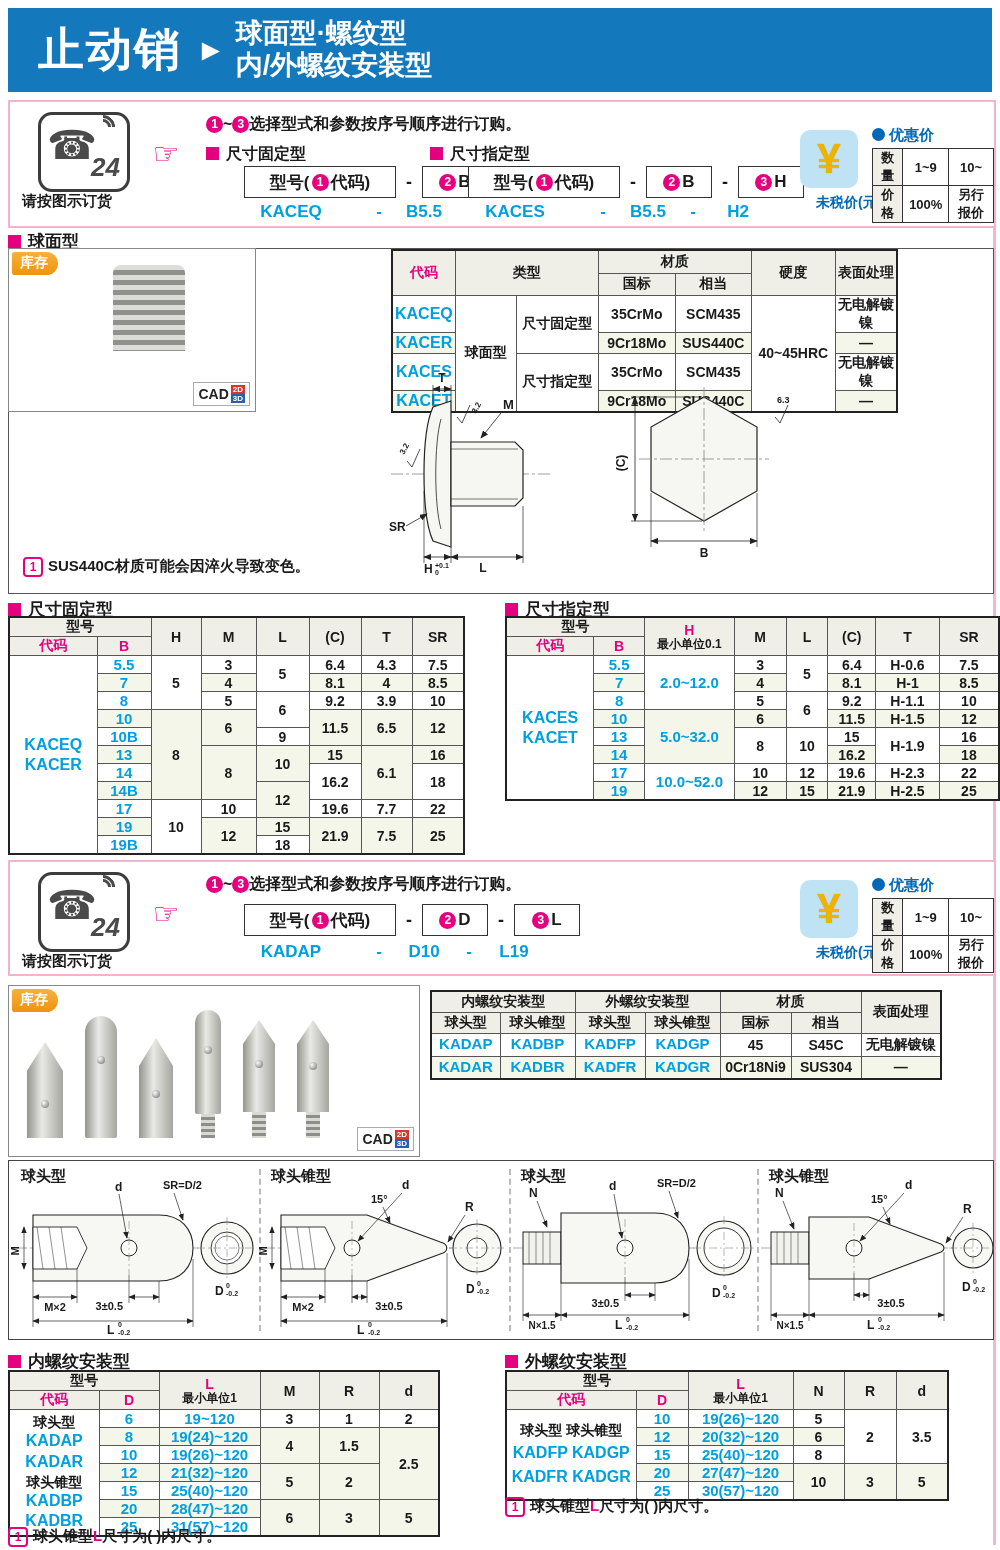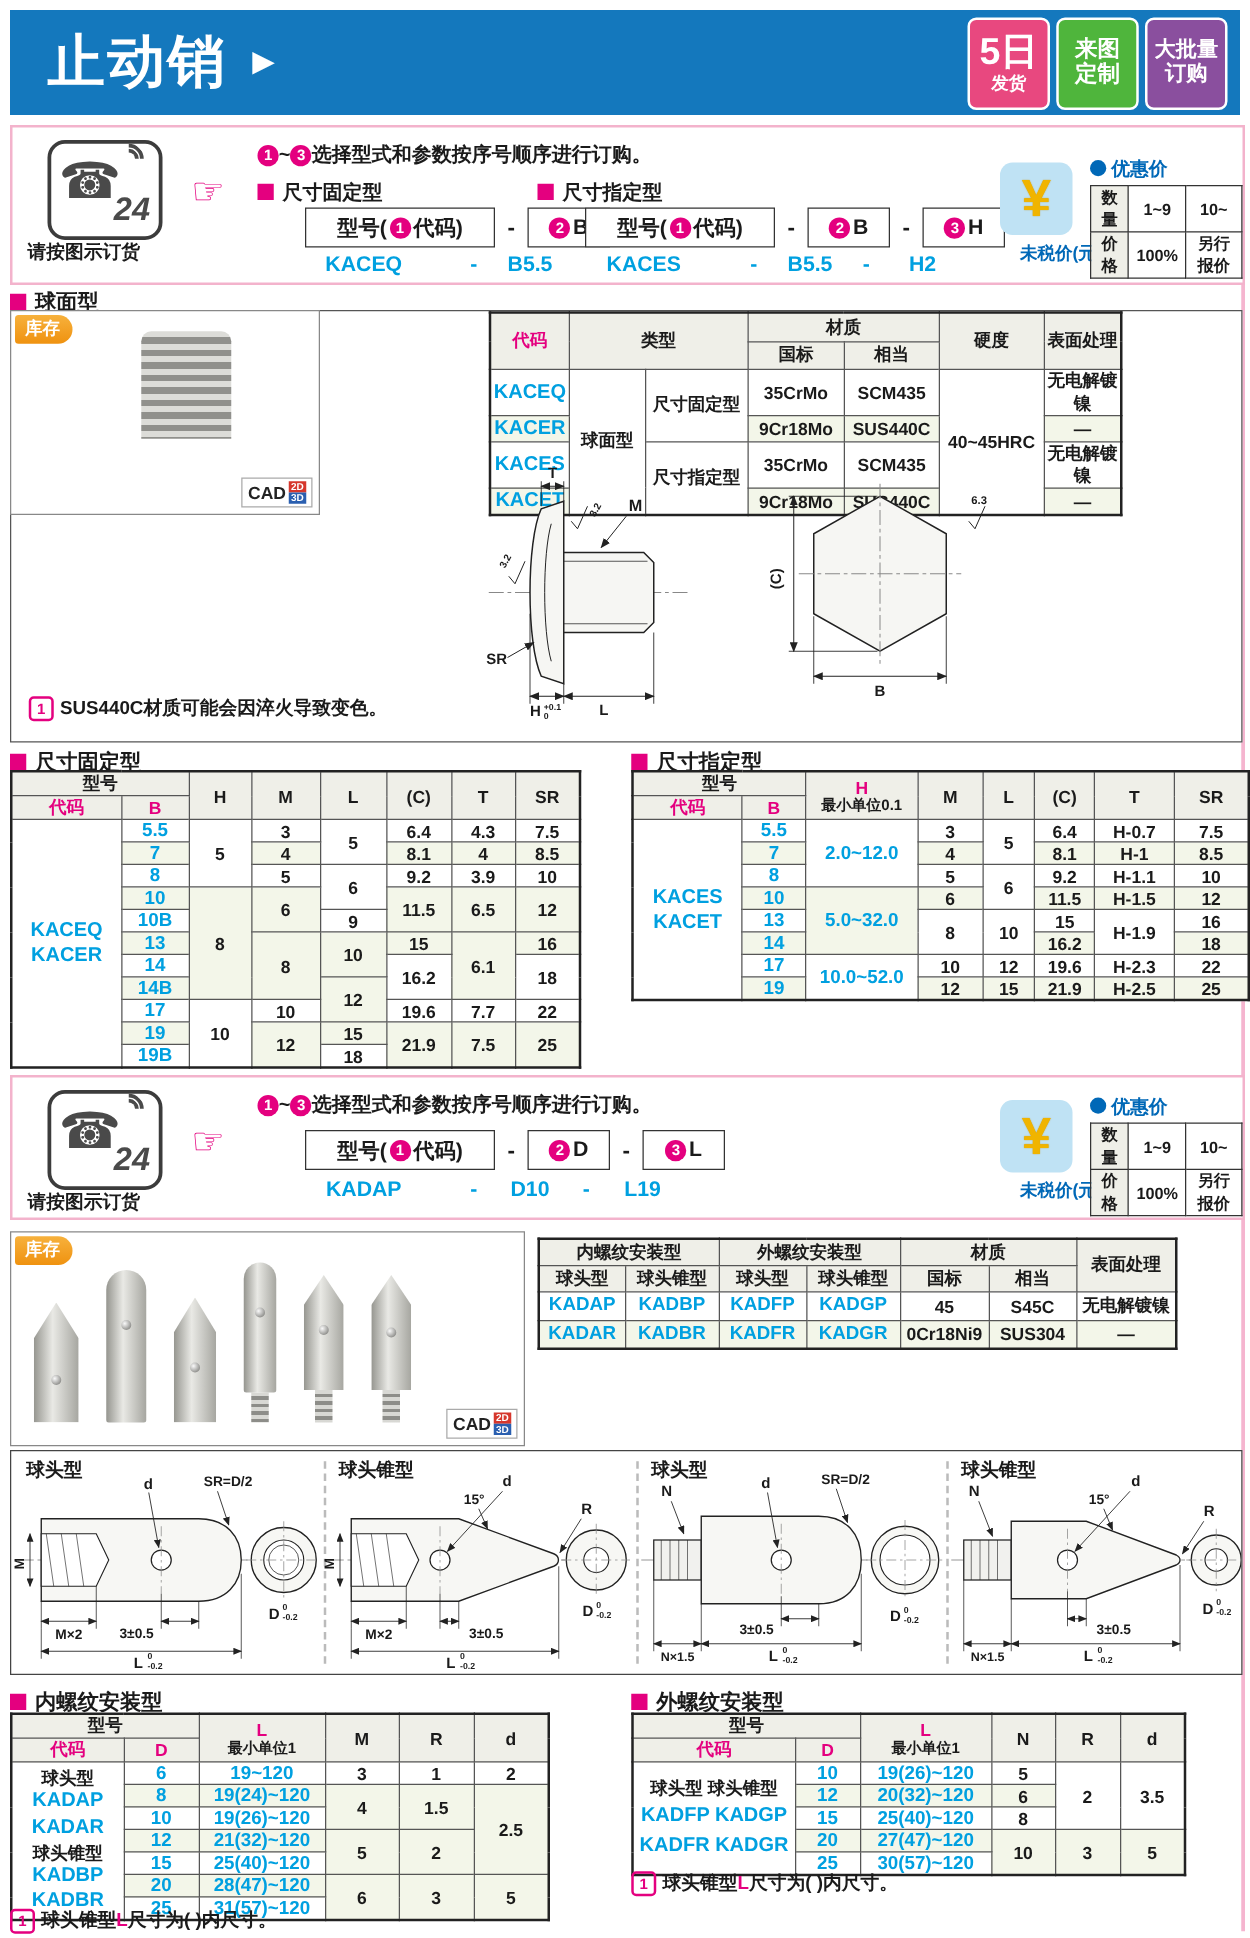--- a/index.html
+++ b/index.html
@@ -92,34 +92,24 @@
   svg text{font-family:"Liberation Sans","DejaVu Sans",sans-serif;font-weight:bold;fill:#1a1a1a;}
   .dwg-title{position:absolute;font-size:15px;font-weight:bold;}
   .pink-edge{left:993px;top:100px;width:3px;height:1445px;background:#f5b5cf;}
 </style>
 </head>
 <body>
 
 <div class="abs hdr">
   <span class="hdr-title">止动销</span>
   <span class="hdr-arrow">►</span>
-  <div class="badges">
-    <div class="badge pk" style="background:#e8487f">
-      <span class="b1">5日</span>
-      <span class="b2">发货</span>
-    </div>
-    <div class="badge" style="background:#4fb53c">
-      <span class="b1" style="font-size:18px">来图</span>
-      <span class="b2" style="font-size:18px;font-weight:bold">定制</span>
-    </div>
-    <div class="badge" style="background:#8a4f9e">
-      <span class="b1" style="font-size:17px">大批量</span>
-      <span class="b2" style="font-size:17px;font-weight:bold">订购</span>
-    </div>
-  </div>
+  <span class="hdr-sub">
+    <span>球面型·螺纹型</span><br>
+    <span>内/外螺纹安装型</span>
+  </span>
 </div>
 
 <div class="abs pink-edge"></div>
 
 <div class="abs obox" style="left:8px;top:100px;width:984px;height:124px;">
   <div class="phone">
     <span class="tel">☎</span>
     <span class="n24">24</span>
     <span class="arc a1"></span>
     <span class="arc a2"></span>
@@ -467,21 +457,21 @@
     <td class="mg">代码</td>
     <td class="mg">B</td>
   </tr>
   <tr style="height:17px">
     <td rowspan="8" class="code"><span>KACES</span><br><span>KACET</span></td>
     <td class="bv">5.5</td>
     <td rowspan="3" class="bv">2.0~12.0</td>
     <td>3</td>
     <td rowspan="2">5</td>
     <td>6.4</td>
-    <td>H-0.7</td>
+    <td>H-0.6</td>
     <td>7.5</td>
   </tr>
   <tr class="alt" style="height:17px">
     <td class="bv">7</td>
     <td>4</td>
     <td>8.1</td>
     <td>H-1</td>
     <td>8.5</td>
   </tr>
   <tr style="height:17px">

